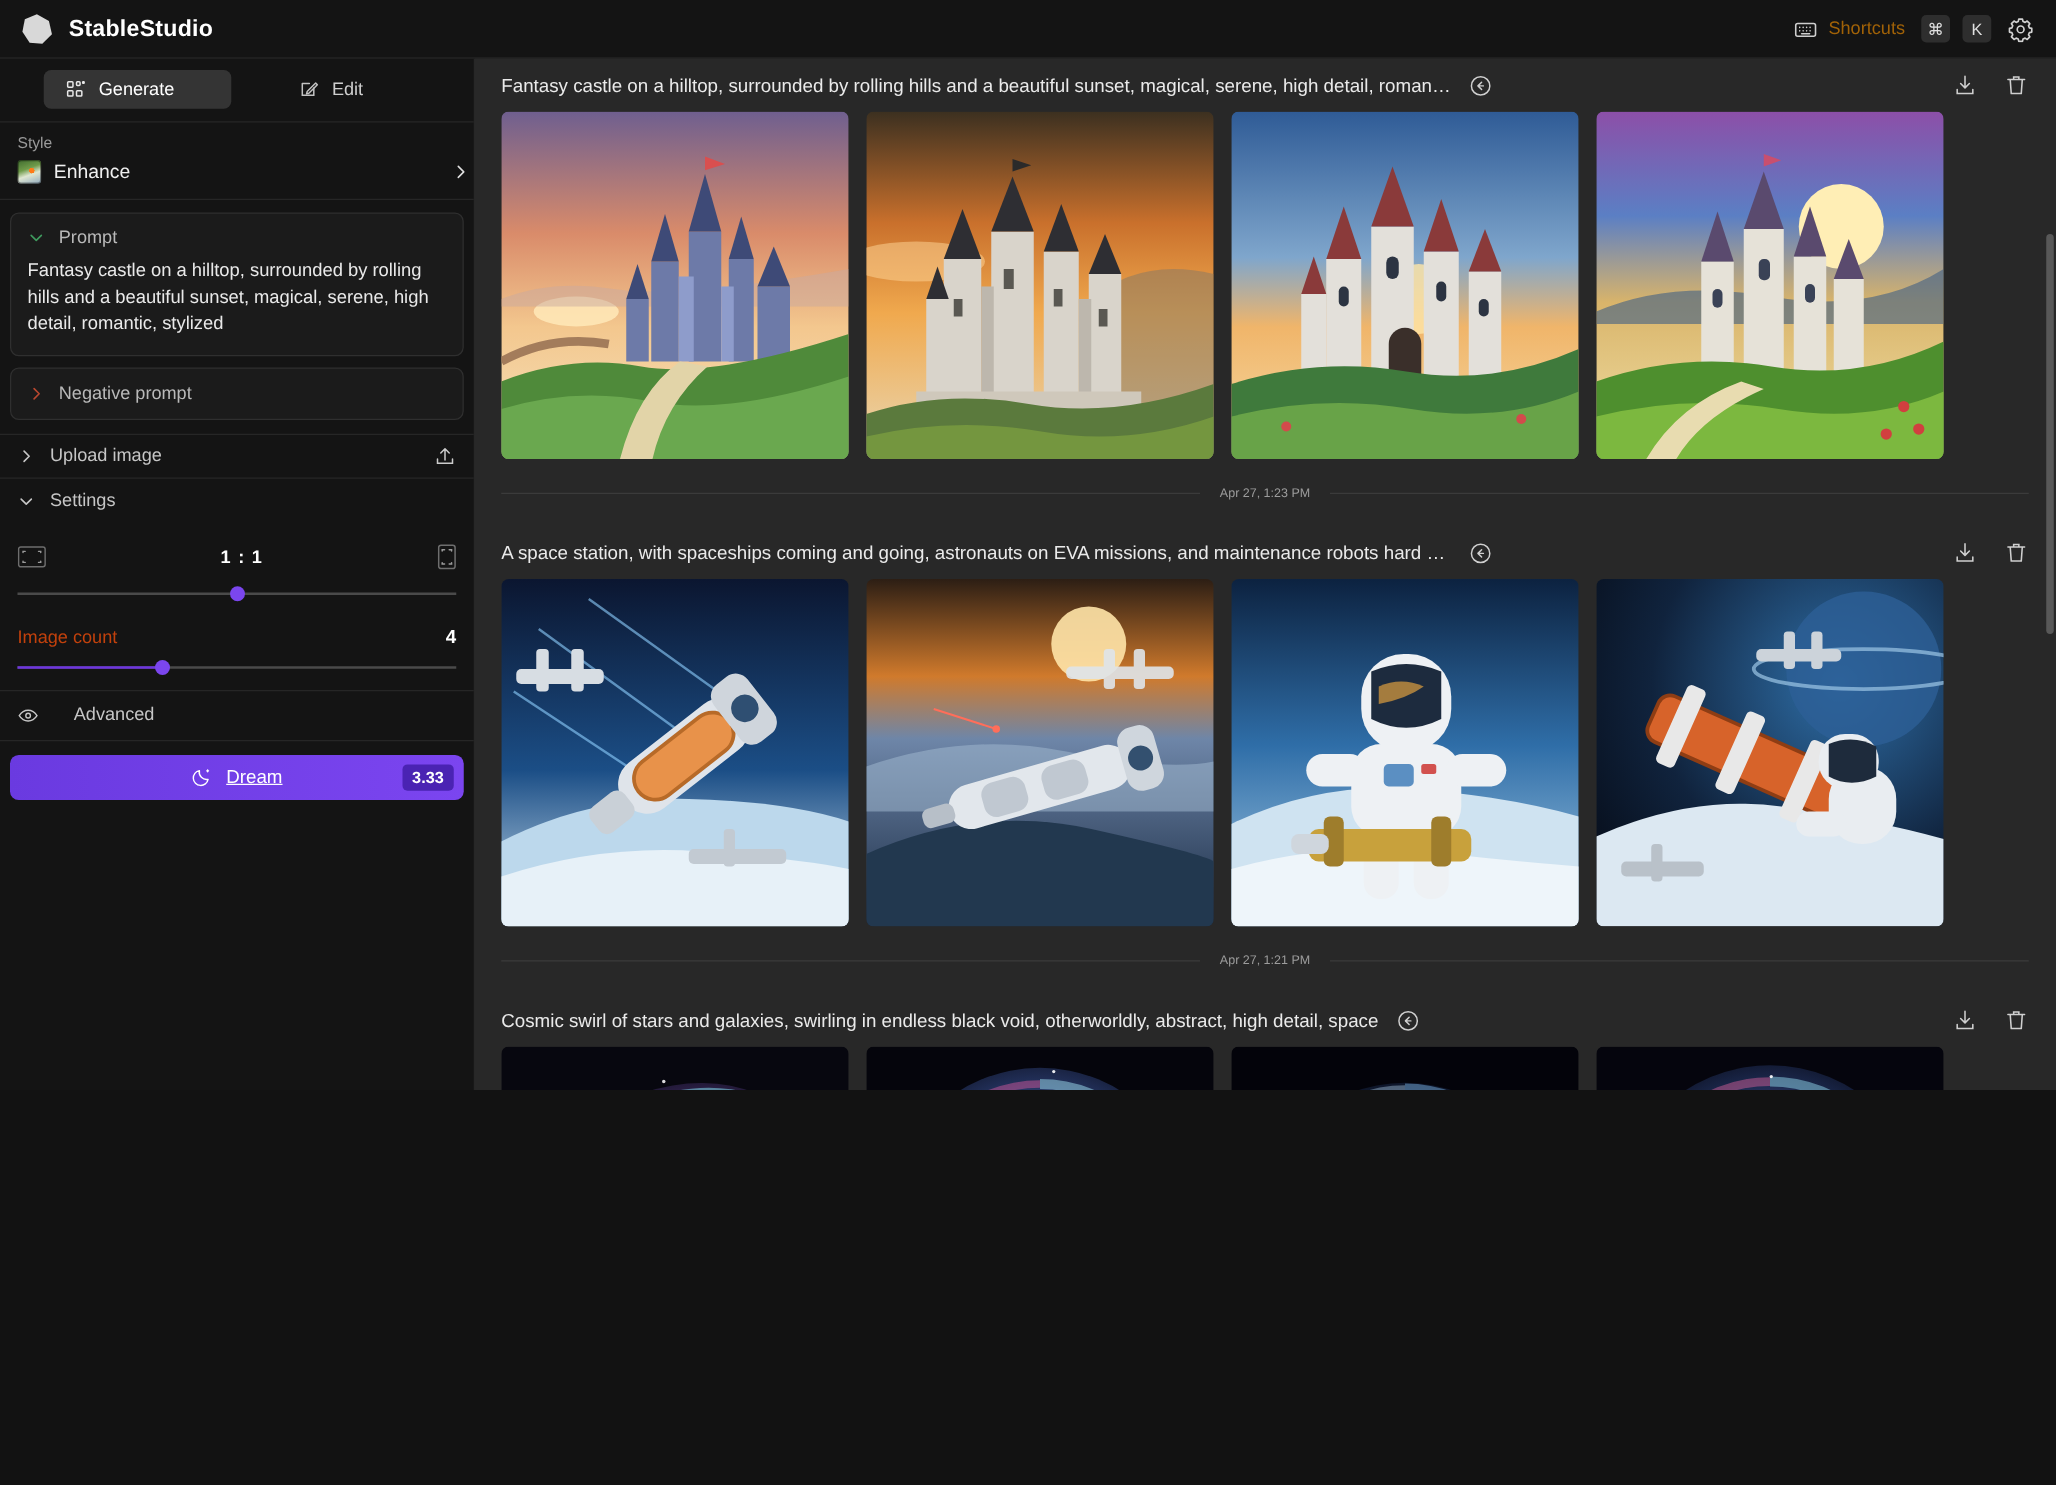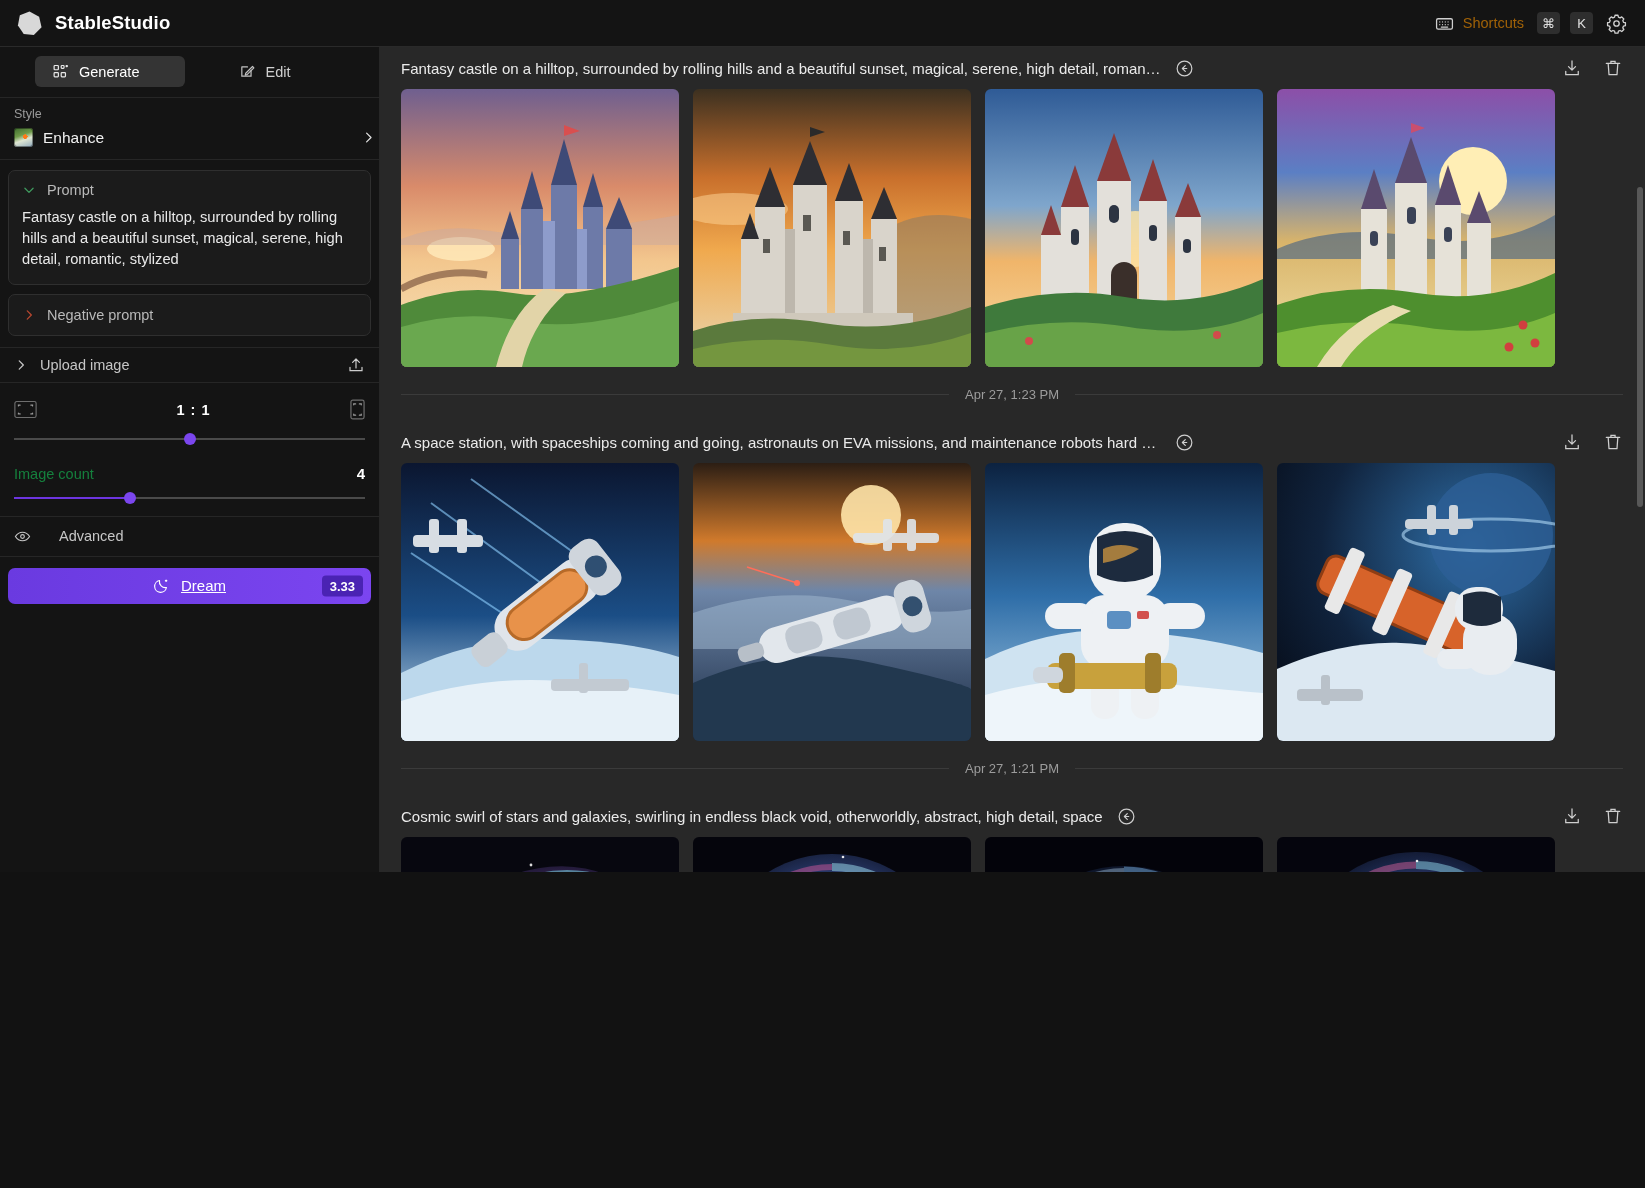--- a/index.html
+++ b/index.html
@@ -104,21 +104,21 @@
   .slider { position: relative; height: 16px; margin-top: 8px; }
   .slider .track {
     position: absolute; top: 7px; left: 0; right: 0; height: 2px; background: #4a4a4a;
   }
   .slider .fill { position: absolute; top: 7px; left: 0; height: 2px; background: #6d35e0; }
   .slider .knob {
     position: absolute; top: 2px; width: 12px; height: 12px; border-radius: 50%;
     background: #7b46ee; transform: translateX(-50%); cursor: pointer;
   }
   .count-row { display: flex; align-items: baseline; justify-content: space-between; margin-top: 18px; }
-  .count-label { font-size: 14.5px; color: #15803d; }
+  .count-label { font-size: 14.5px; color: #c2410c; }
   .count-value { font-size: 15px; font-weight: 700; color: #fff; }
 
   .advanced-row {
     display: flex; align-items: center; gap: 28px; height: 40px; padding: 0 14px;
     cursor: pointer; border-bottom: 1px solid #262626;
   }
 
   .dream-wrap { padding: 11px 8px; }
   .dream {
     width: 100%; height: 36px; border-radius: 7px; border: none;
@@ -159,21 +159,21 @@
     width: 278px; height: 278px; border-radius: 6px; overflow: hidden;
     flex: 0 0 auto; cursor: pointer; position: relative;
   }
   .thumb svg { display: block; width: 100%; height: 100%; }
 
   .divider {
     display: flex; align-items: center; gap: 16px;
     padding: 0 22px 0 21px; height: 54px;
   }
   .divider .line { flex: 1; height: 1px; background: #3b3b3b; }
-  .divider .date { font-size: 13px; color: #9c9c9c; white-space: nowrap; }
+  .divider .date { font-size: 10px; color: #9c9c9c; white-space: nowrap; }
 
   .scrollbar {
     position: absolute; right: 2px; top: 140px; width: 6px; height: 320px;
     background: #585858; border-radius: 3px;
   }
   .grp-space { height: 22px; }
 </style>
 </head>
 <body>
 
@@ -265,20 +265,26 @@
         <svg width="14" height="14" viewBox="0 0 24 24" fill="none" stroke="#c6c6c6" stroke-width="2.2">
           <path d="M9 5l7 7-7 7" stroke-linecap="round" stroke-linejoin="round"></path>
         </svg>
         <span class="row-label">Upload image</span>
         <svg width="18" height="18" viewBox="0 0 24 24" fill="none" stroke="#cccccc" stroke-width="1.6">
           <path d="M12 16V4M7.5 8.5L12 4l4.5 4.5" stroke-linecap="round" stroke-linejoin="round"></path>
           <path d="M4 15v4.5h16V15" stroke-linecap="round"></path>
         </svg>
       </div>
 
+      <div class="row-section" style="border-bottom:none;">
+        <svg width="14" height="14" viewBox="0 0 24 24" fill="none" stroke="#c6c6c6" stroke-width="2.2">
+          <path d="M5 9l7 7 7-7" stroke-linecap="round" stroke-linejoin="round"></path>
+        </svg>
+        <span class="row-label">Settings</span>
+      </div>
 
       <div class="settings-body">
         <div class="ar-row">
           <svg width="23" height="19" viewBox="0 0 26 20" fill="none" stroke="#6e6e6e" stroke-width="1.3">
             <rect x="1" y="1" width="24" height="18" rx="2"></rect>
             <path d="M5 6V5h2M21 6V5h-2M5 14v1h2M21 14v1h-2" stroke="#9a9a9a" stroke-linecap="round"></path>
           </svg>
           <span class="ar-value">1 : 1</span>
           <svg width="15" height="21" viewBox="0 0 16 22" fill="none" stroke="#6e6e6e" stroke-width="1.3">
             <rect x="1" y="1" width="14" height="20" rx="2"></rect>

